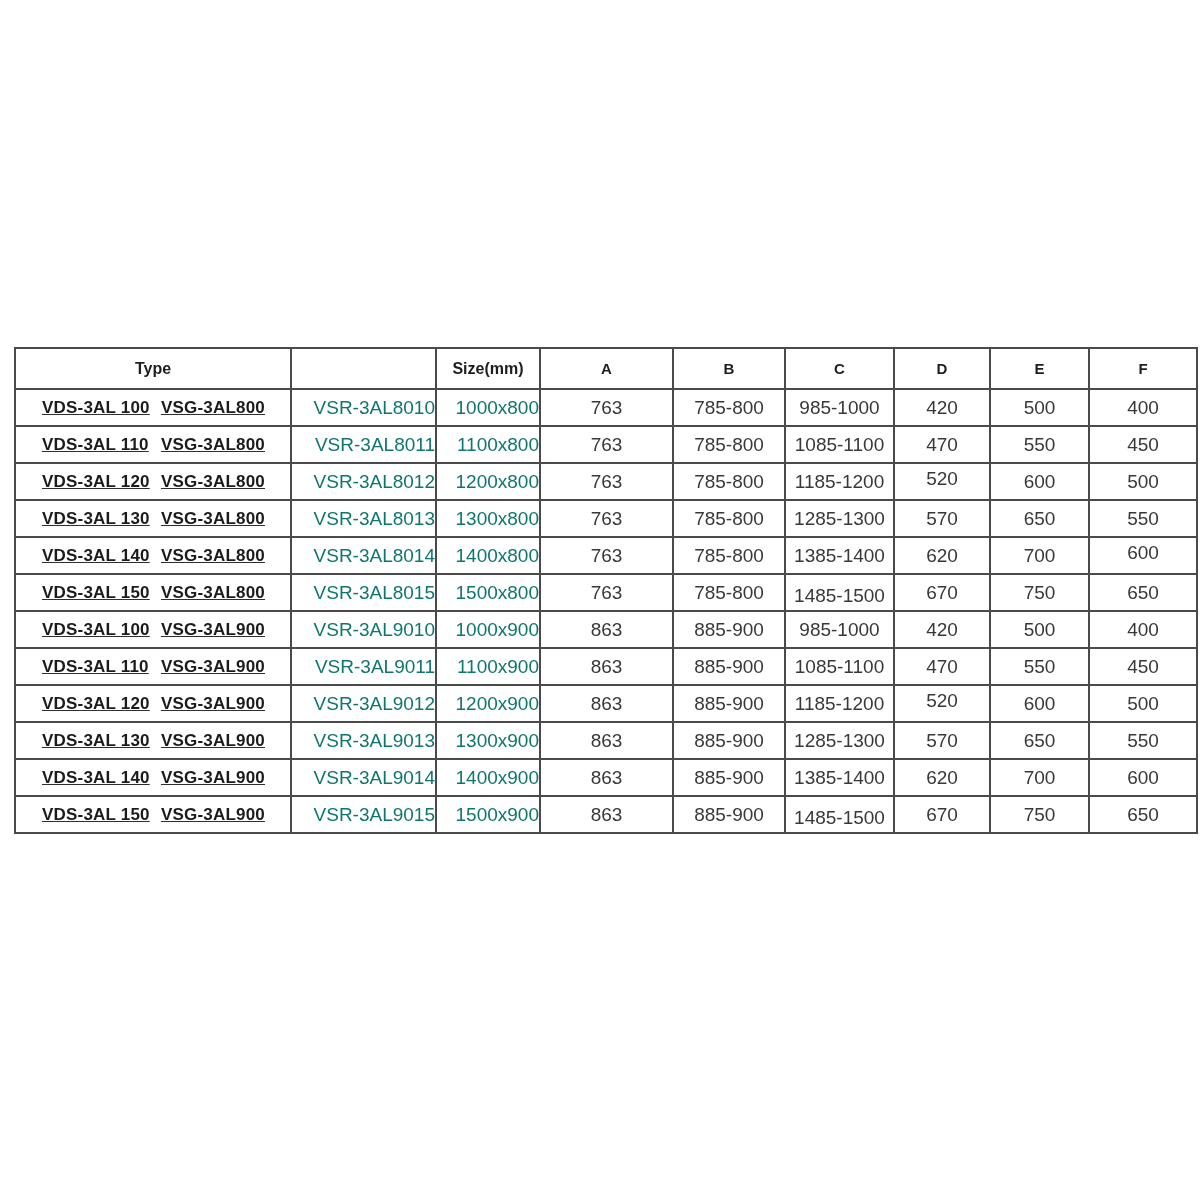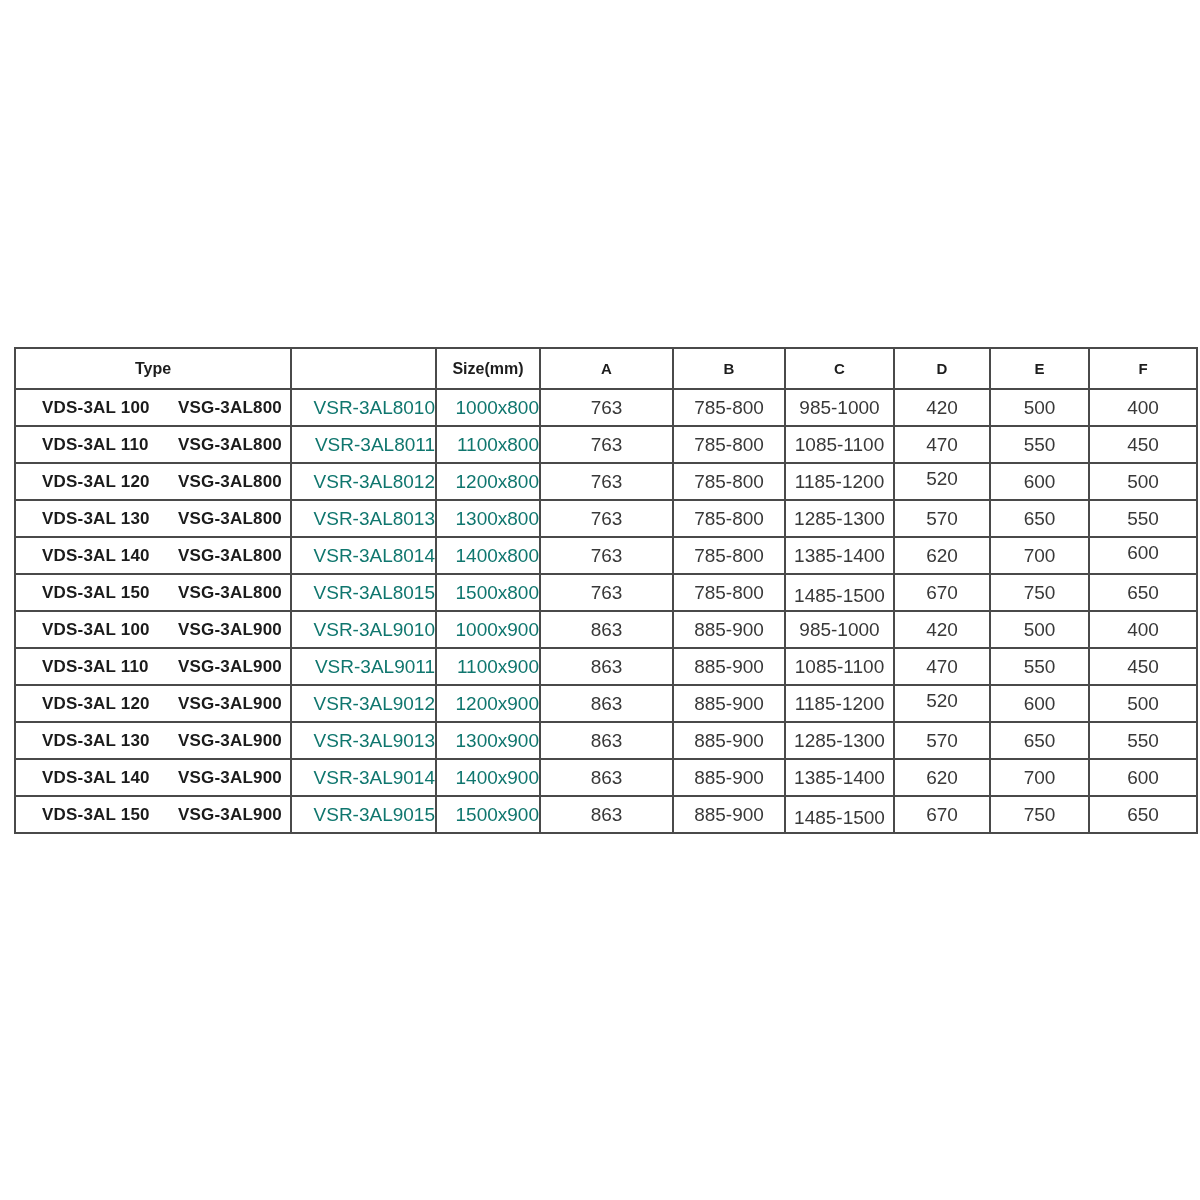--- a/index.html
+++ b/index.html
@@ -42,21 +42,22 @@
   }
   th.col-letter { font-size: 15px; }
 
   td.type-cell {
     display: table-cell;
   }
   .type-inner {
     display: flex;
     justify-content: space-between;
     align-items: flex-start;
-    padding: 0 8px 0 26px;
+    padding: 0 25px 0 26px;
+    text-decoration: underline;
   }
   .type-inner span {
     font-weight: bold;
     font-size: 17px;
     color: #1b1b1b;
     letter-spacing: 0.2px;
   }
   td.model-cell, td.size-cell {
     text-align: right;
     font-size: 19px;

